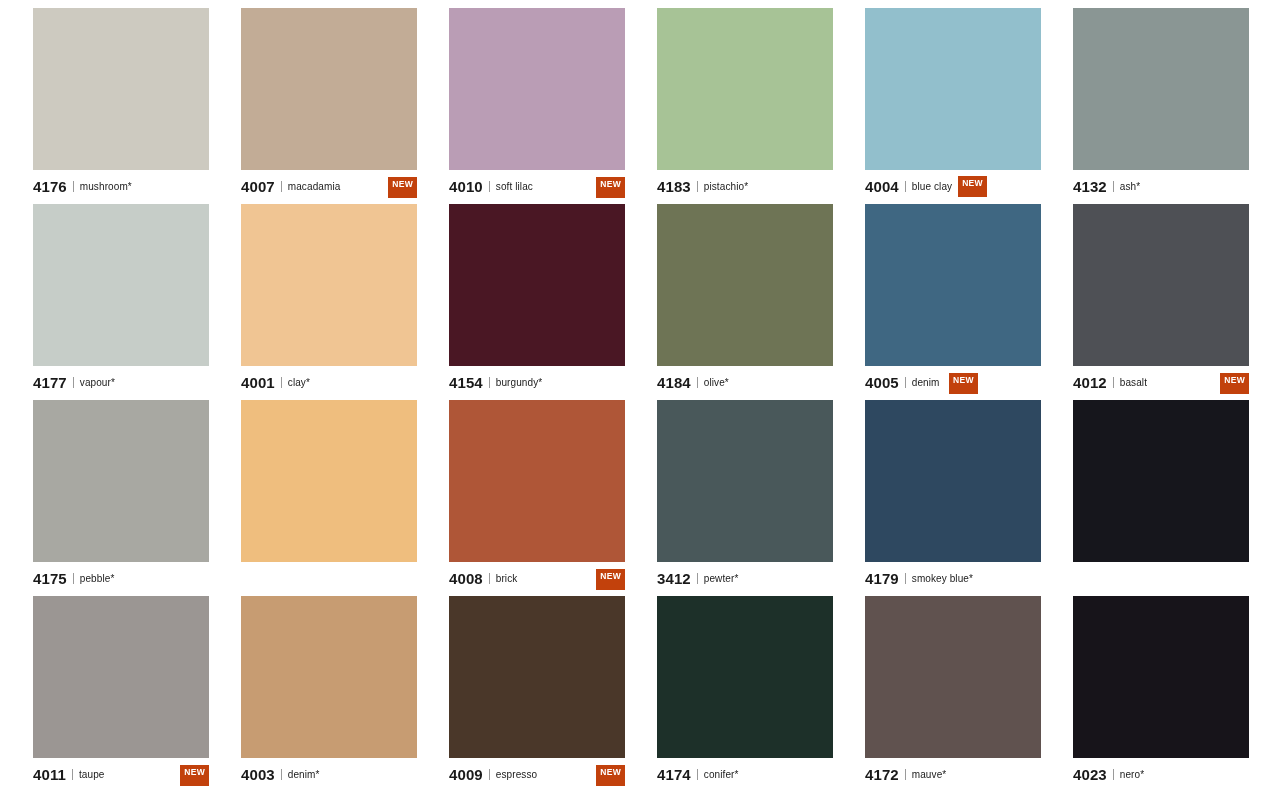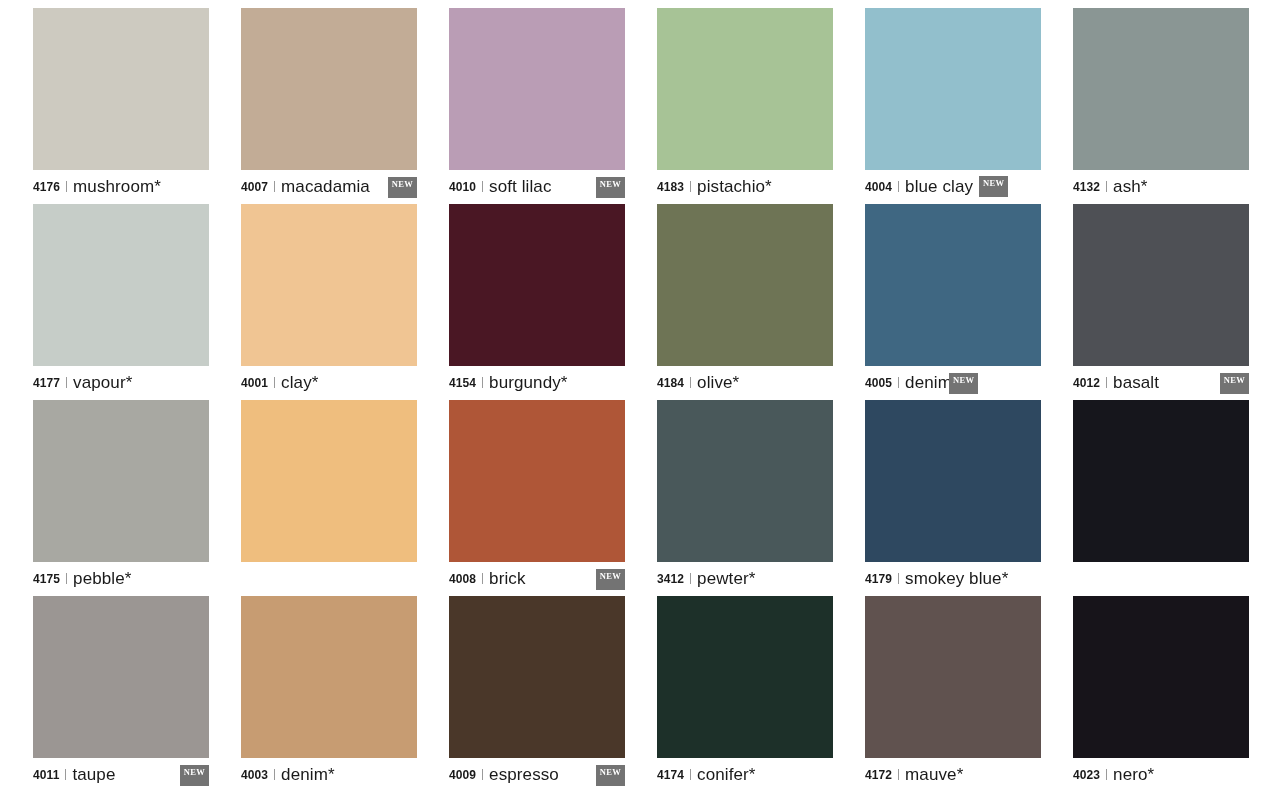--- a/index.html
+++ b/index.html
@@ -42,49 +42,48 @@
     position: relative;
     display: flex;
     align-items: center;
     height: 26px;
     width: 176px;
     padding-top: 7px;
     box-sizing: border-box;
     white-space: nowrap;
   }
   .swatch-code {
-    font-size: 12px;
+    font-size: 15px;
     font-weight: bold;
     color: #1a1a1a;
     letter-spacing: 0.1px;
   }
   .swatch-sep {
     display: inline-block;
     width: 1px;
     height: 11px;
     background: #9a9a9a;
     margin: 0 6px;
     flex: none;
   }
   .swatch-name {
-    font-size: 17px;
+    font-size: 10px;
     font-weight: normal;
     color: #1a1a1a;
     letter-spacing: 0.1px;
   }
   .new-badge {
     font-size: 8.5px;
     font-weight: bold;
     color: #ffffff;
-    background: #737373;
+    background: #c2410c;
     letter-spacing: 0.3px;
     line-height: 1;
     padding: 3px 4px 9px 4px;
     display: inline-block;
-    font-family: Liberation Serif, serif;
   }
   .badge-inline {
     margin-left: 6px;
   }
   .badge-right {
     position: absolute;
     right: 0;
     top: 7px;
   }
   .badge-mid {

